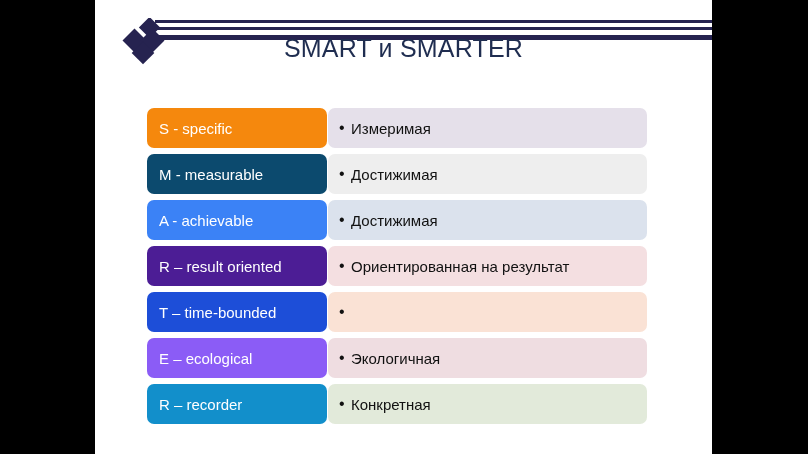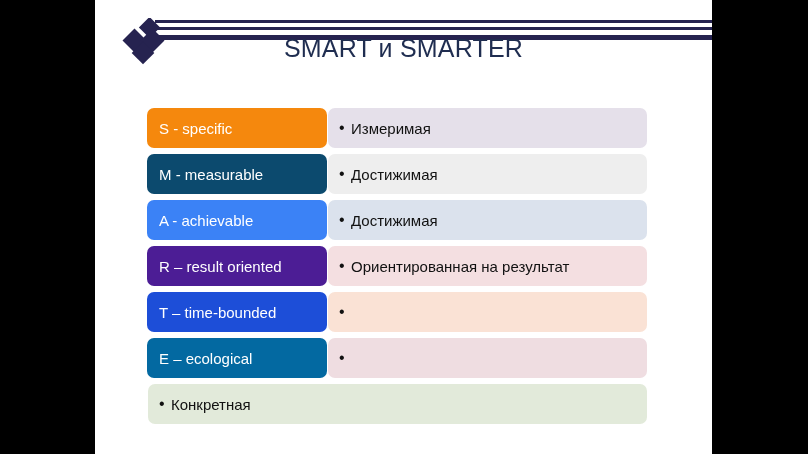--- a/index.html
+++ b/index.html
@@ -221,29 +221,33 @@
       <div class="row">
         <div class="key-cell" style="background:#1d4ed8">
           <span>T – time-bounded</span>
         </div>
         <div class="val-cell" style="background:#fae2d5">
           <span class="bullet">•</span>
         </div>
       </div>
 
       <div class="row">
-        <div class="key-cell" style="background:#0369a1">
+        <div class="key-cell" style="background:#8b5cf6">
           <span>E – ecological</span>
         </div>
         <div class="val-cell" style="background:#efdde1">
           <span class="bullet">•</span>
-        </div>
-      </div>
-
-      <div class="row">
+          <span>Экологичная</span>
+        </div>
+      </div>
+
+      <div class="row">
+        <div class="key-cell" style="background:#128fcb">
+          <span>R – recorder</span>
+        </div>
         <div class="val-cell" style="background:#e2eada">
           <span class="bullet">•</span>
           <span>Конкретная</span>
         </div>
       </div>
 
     </div>
   </div>
 </div>
 

